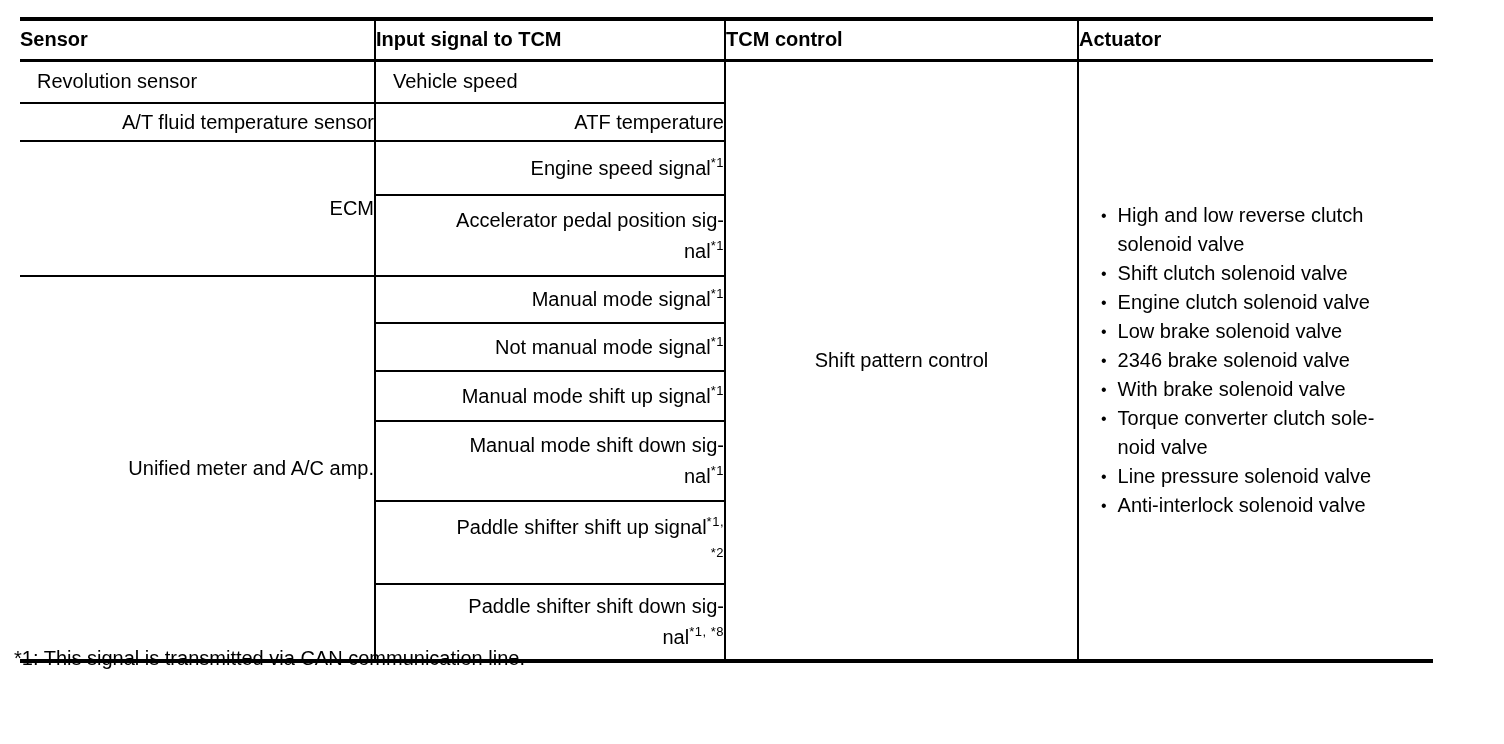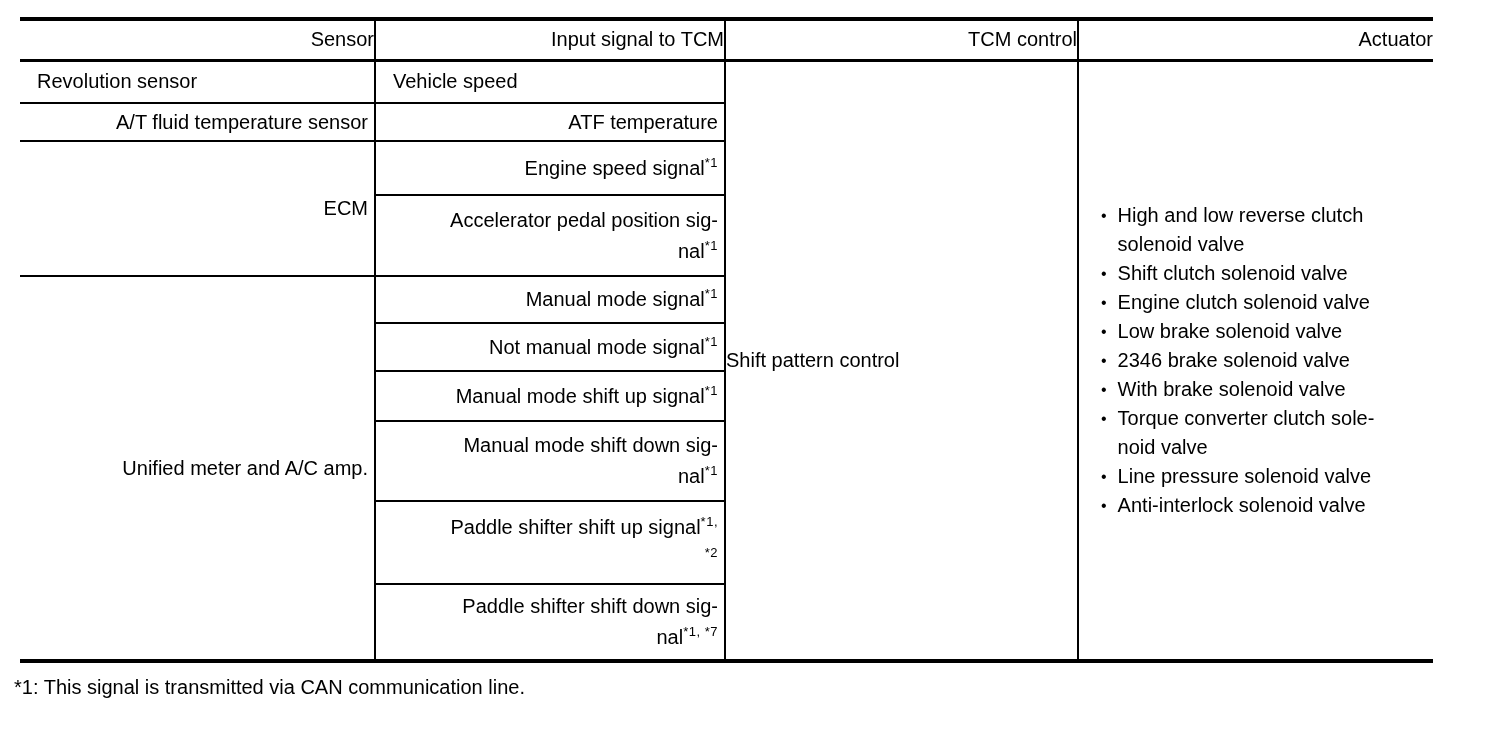--- a/index.html
+++ b/index.html
@@ -21,52 +21,52 @@
     border-top: 4px solid #000;
     border-bottom: 4px solid #000;
     font-size: 20px;
   }
   col.c-sensor   { width: 355px; }
   col.c-input    { width: 350px; }
   col.c-tcm      { width: 353px; }
   col.c-actuator { width: 355px; }
 
   th.hcell {
-    font-weight: normal;
-    text-align: right;
+    font-weight: bold;
+    text-align: left;
     vertical-align: middle;
     height: 41px;
     border-bottom: 3px solid #000;
     padding: 0;
   }
   .bl { border-left: 2px solid #000; }
   .bt { border-top: 2px solid #000; text-align: right; }
 
   td.cell {
     vertical-align: middle;
     line-height: 31px;
     padding: 0;
   }
-  td.sensor-cell, td.signal-cell { padding-left: 17px; padding-right: 6px; }
-  td.tcm-cell { }
+  td.sensor-cell, td.signal-cell { padding-left: 17px; }
+  td.tcm-cell { text-align: center; }
   td.actuator-cell { padding-left: 22px; padding-right: 4px; }
 
   sup.fn {
     font-size: 13px;
     line-height: 0;
     vertical-align: super;
     letter-spacing: 0.5px;
   }
 
   .bullet-item { display: flex; gap: 11px; line-height: 29px; align-items: flex-start; }
   .bullet-item .bullet { flex: 0 0 auto; font-size: 16px; }
 
   .footnotes {
     position: absolute;
-    left: 14px; top: 671px;
+    left: 14px; top: 642px;
     font-size: 20px;
   }
   .footnote { line-height: 33px; white-space: nowrap; }
 </style>
 </head>
 <body>
 
 <div class="page">
 
   <table class="spec-table">
@@ -149,21 +149,21 @@
         <tr style="height: 50px;">
           <td class="cell signal-cell bl bt">Manual mode shift up signal<sup class="fn">*1</sup></td>
         </tr>
         <tr style="height: 80px;">
           <td class="cell signal-cell bl bt">Manual mode shift down sig-<br>nal<sup class="fn">*1</sup></td>
         </tr>
         <tr style="height: 83px;">
           <td class="cell signal-cell bl bt">Paddle shifter shift up signal<sup class="fn">*1,</sup><br><sup class="fn">*2</sup></td>
         </tr>
         <tr style="height: 77px;">
-          <td class="cell signal-cell bl bt">Paddle shifter shift down sig-<br>nal<sup class="fn">*1, *7</sup></td>
+          <td class="cell signal-cell bl bt">Paddle shifter shift down sig-<br>nal<sup class="fn">*1, *8</sup></td>
         </tr>
       </tbody>
   </table>
 
   <div class="footnotes">
     <div class="footnote">*1: This signal is transmitted via CAN communication line.</div>
   </div>
 
 </div>
 

